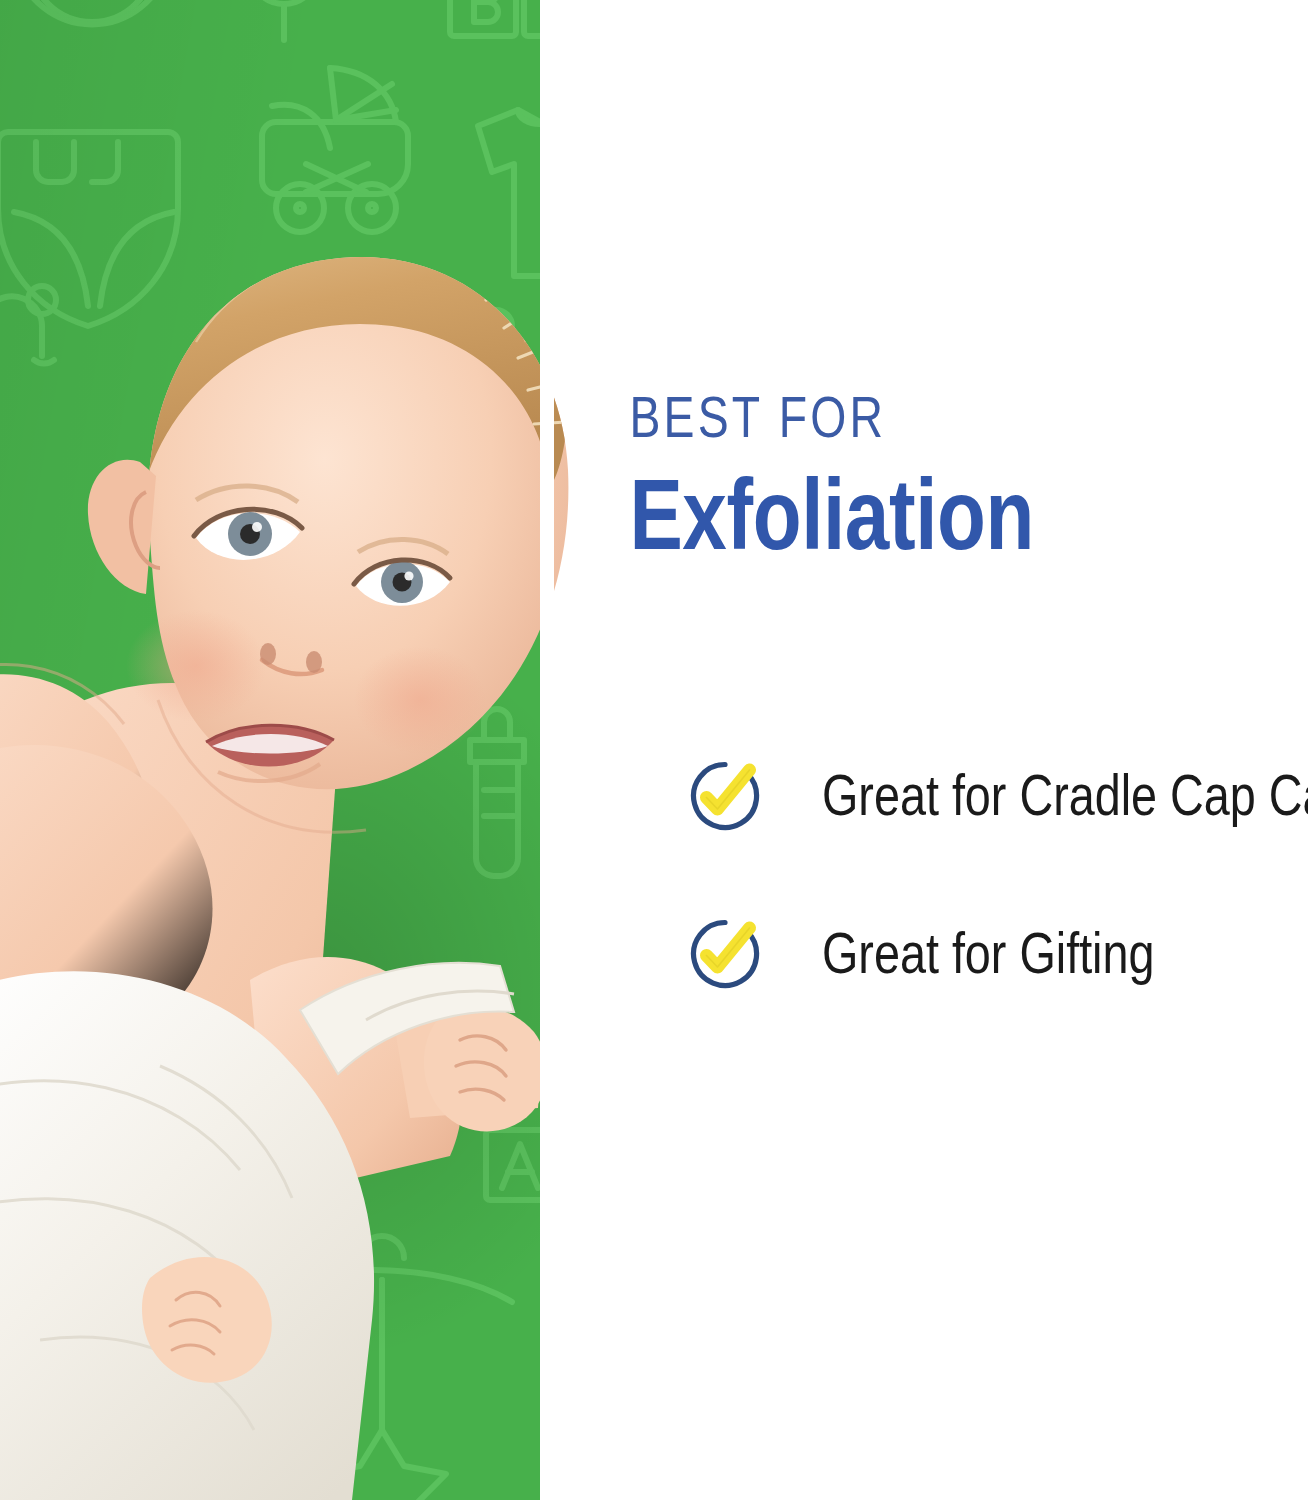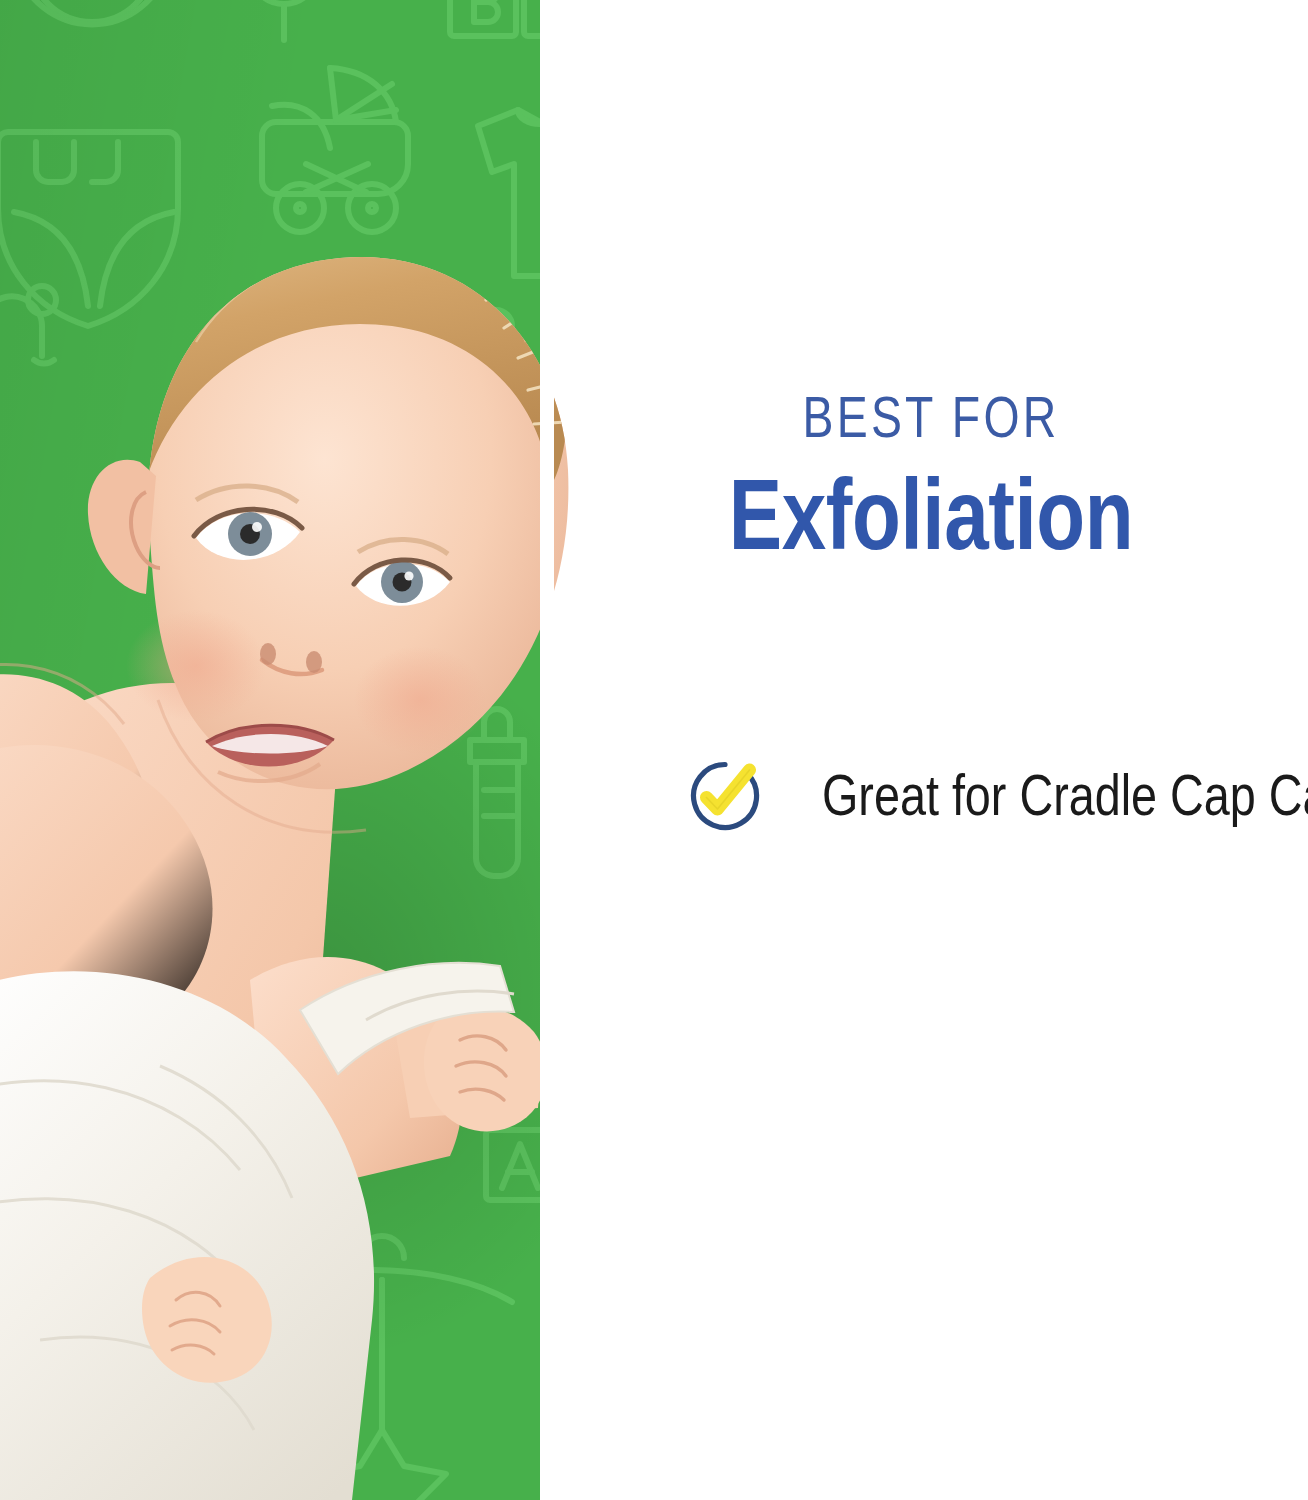--- a/index.html
+++ b/index.html
@@ -75,21 +75,21 @@
     top: 0;
     width: 754px;
     height: 1500px;
   }
 
   .headings {
     position: absolute;
     left: 0;
     top: 388px;
     width: 754px;
-    text-align: center;
+    text-align: left;
   }
   .kicker {
     color: #3b5ba5;
     font-family: "Liberation Sans Narrow", "Liberation Sans", sans-serif;
     font-size: 58px;
     font-weight: 400;
     letter-spacing: 4px;
     line-height: 1;
     transform: scaleX(0.80);
     transform-origin: center center;
@@ -428,18 +428,28 @@
         <span class="check-icon">
           <svg width="74" height="74" viewBox="0 0 74 74" xmlns="http://www.w3.org/2000/svg">
             <path d="M37 5.5 a31.5 31.5 0 1 0 22.3 9.2" fill="none" stroke="#2b4a7e" stroke-width="5.2" stroke-linecap="round"></path>
             <path d="M18.5 38.5 l11 11.5 l32 -39" fill="none" stroke="#f5e230" stroke-width="13" stroke-linecap="round" stroke-linejoin="round"></path>
             <path d="M18.5 38.5 l11 11.5 l32 -39" fill="none" stroke="#ddca22" stroke-width="1.6" stroke-linecap="round" stroke-linejoin="round" opacity="0.55"></path>
           </svg>
         </span>
         <span class="benefit-label">Great for Cradle Cap Care</span>
       </div>
 
+      <div class="benefit-row">
+        <span class="check-icon">
+          <svg width="74" height="74" viewBox="0 0 74 74" xmlns="http://www.w3.org/2000/svg">
+            <path d="M37 5.5 a31.5 31.5 0 1 0 22.3 9.2" fill="none" stroke="#2b4a7e" stroke-width="5.2" stroke-linecap="round"></path>
+            <path d="M18.5 38.5 l11 11.5 l32 -39" fill="none" stroke="#f5e230" stroke-width="13" stroke-linecap="round" stroke-linejoin="round"></path>
+            <path d="M18.5 38.5 l11 11.5 l32 -39" fill="none" stroke="#ddca22" stroke-width="1.6" stroke-linecap="round" stroke-linejoin="round" opacity="0.55"></path>
+          </svg>
+        </span>
+        <span class="benefit-label">Great for Gifting</span>
+      </div>
 
 
     </div>
   </div>
 
 </div>
 
 </body></html>

